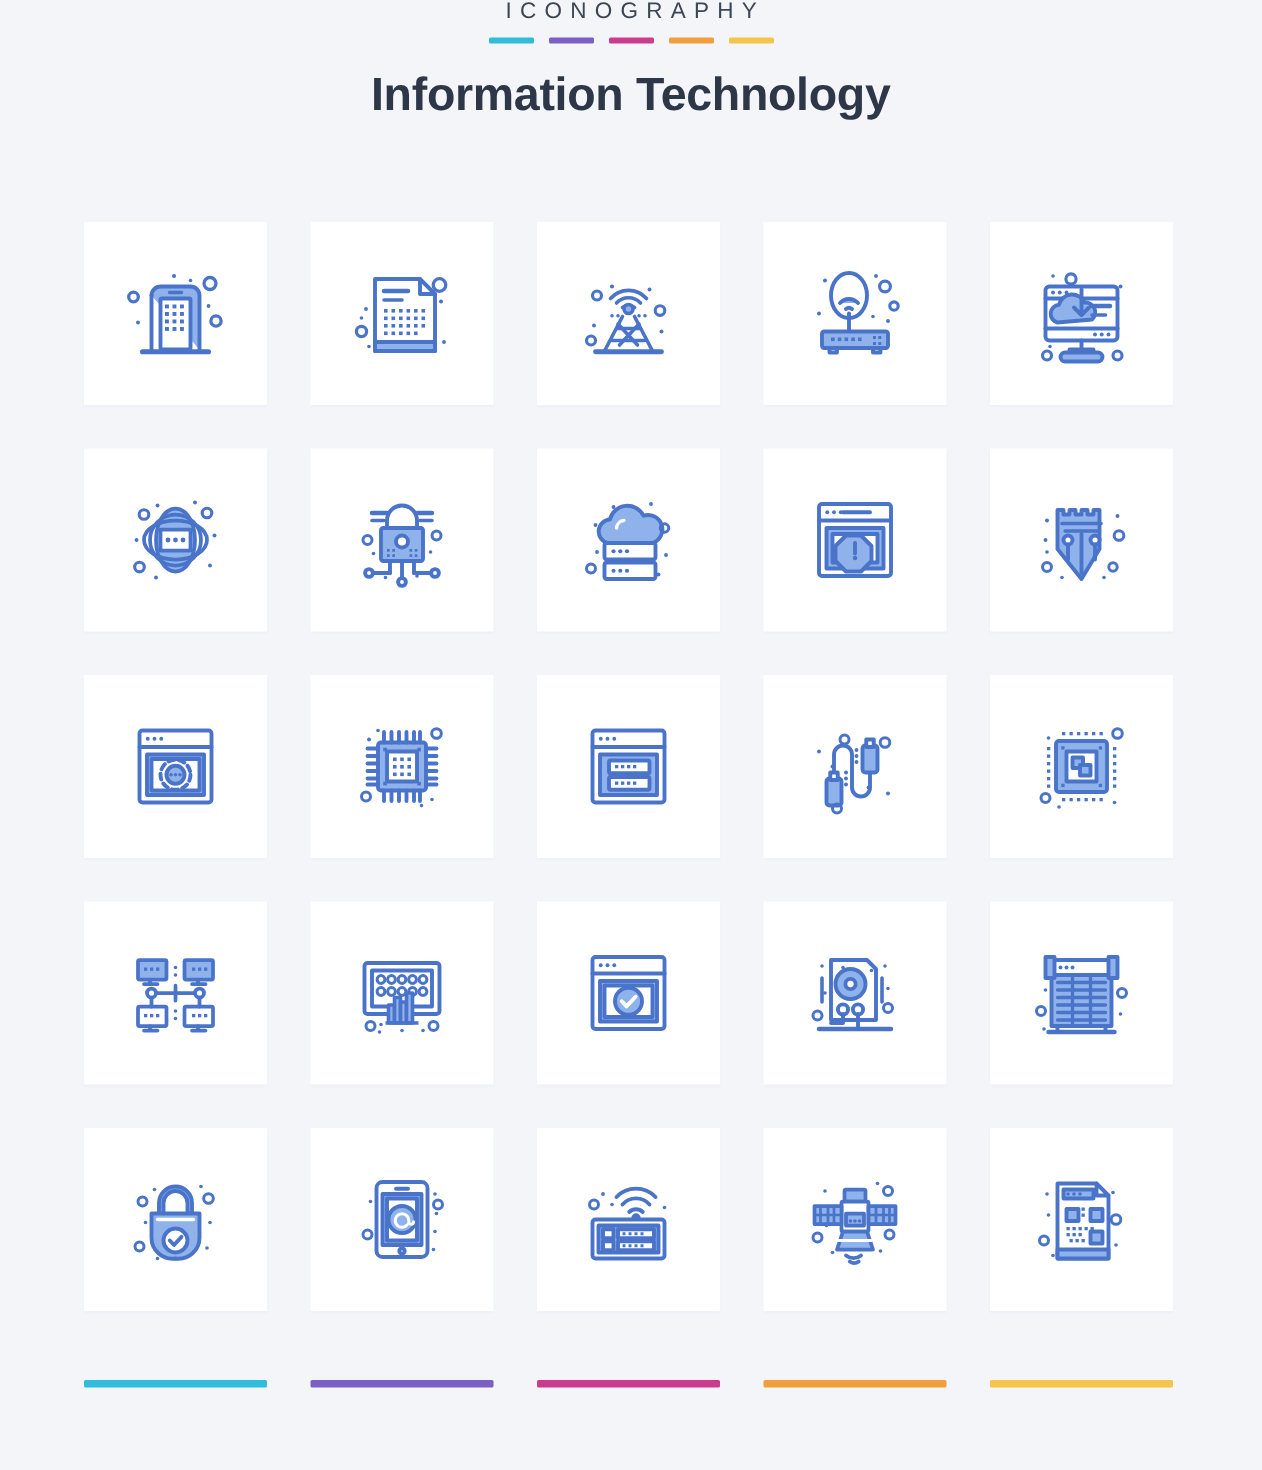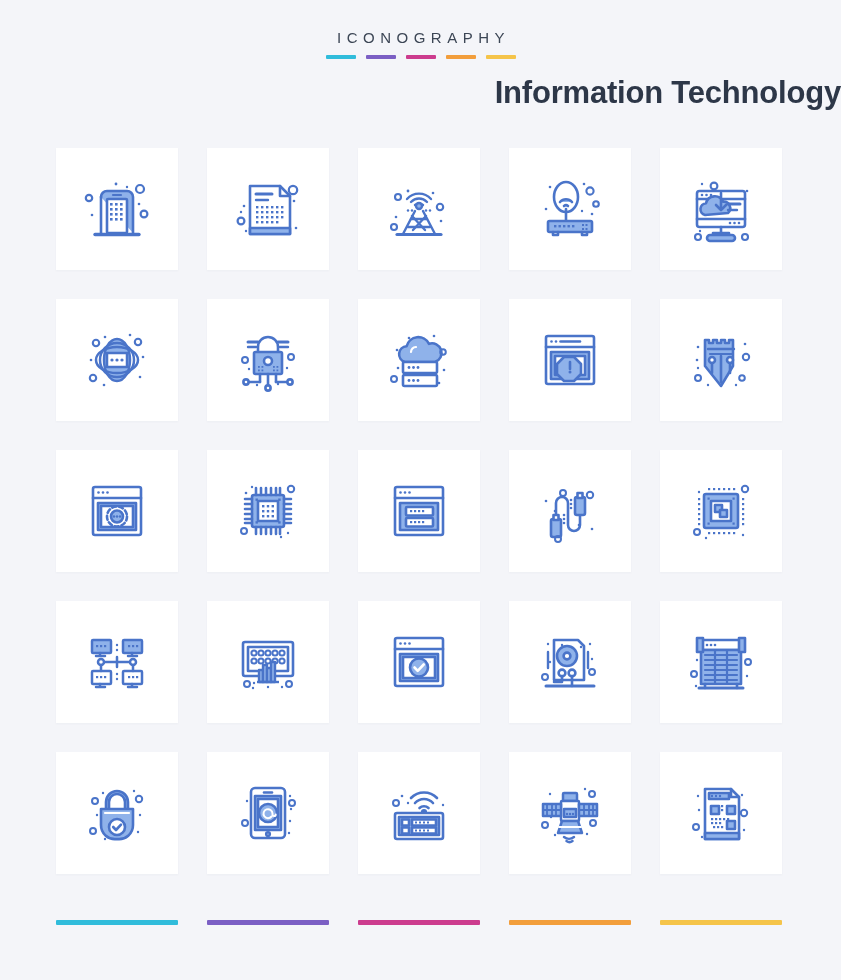--- a/index.html
+++ b/index.html
@@ -6,21 +6,21 @@
   body{
     width:841px;height:980px;
     background:#f4f5f9;
     font-family:"Liberation Sans", sans-serif;
     overflow:hidden;
     position:relative;
   }
   .page{width:841px;height:980px;position:relative;}
 
   
-  .header{padding-top:30px;text-align:center;}
+  .header{text-align:center;}
   .kicker{
     font-size:15px;letter-spacing:5.5px;color:#3c4655;
     font-weight:400;line-height:1;margin-left:6px;
   }
   .bars-top{
     display:flex;justify-content:center;gap:10px;margin-top:10px;
   }
   .bars-top span{width:30px;height:4px;border-radius:1px;display:block;}
   .title{
     margin-top:18px;font-size:31px;font-weight:700;color:#2d3748;
@@ -59,21 +59,21 @@
 
   <div class="header">
     <div class="kicker" style="color: rgb(60, 70, 85);">ICONOGRAPHY</div>
     <div class="bars-top">
       <span style="background:#30bcdb"></span>
       <span style="background:#7b5fc4"></span>
       <span style="background:#cc3c8e"></span>
       <span style="background:#f29e3c"></span>
       <span style="background:#f5c44a"></span>
     </div>
-    <div class="title" style="color: rgb(45, 55, 72); text-align: right;">Information Technology</div>
+    <div class="title" style="color: rgb(45, 55, 72);">Information Technology</div>
   </div>
 
   <div class="grid">
 
     <div class="card">
       <svg width="76" height="76" viewBox="0 0 76 76">
         <g fill="none" stroke="#4a74c9" stroke-width="2.6" stroke-linecap="round" stroke-linejoin="round">
           <path d="M22 26a6 6 0 0 1 6-6h20a6 6 0 0 1 6 6v36" fill="#8fb2ea"></path>
           <rect x="28" y="28" width="20" height="34" rx="1" fill="#fff"></rect>
           <line x1="16" y1="63.5" x2="60" y2="63.5" stroke-width="3.4"></line>

